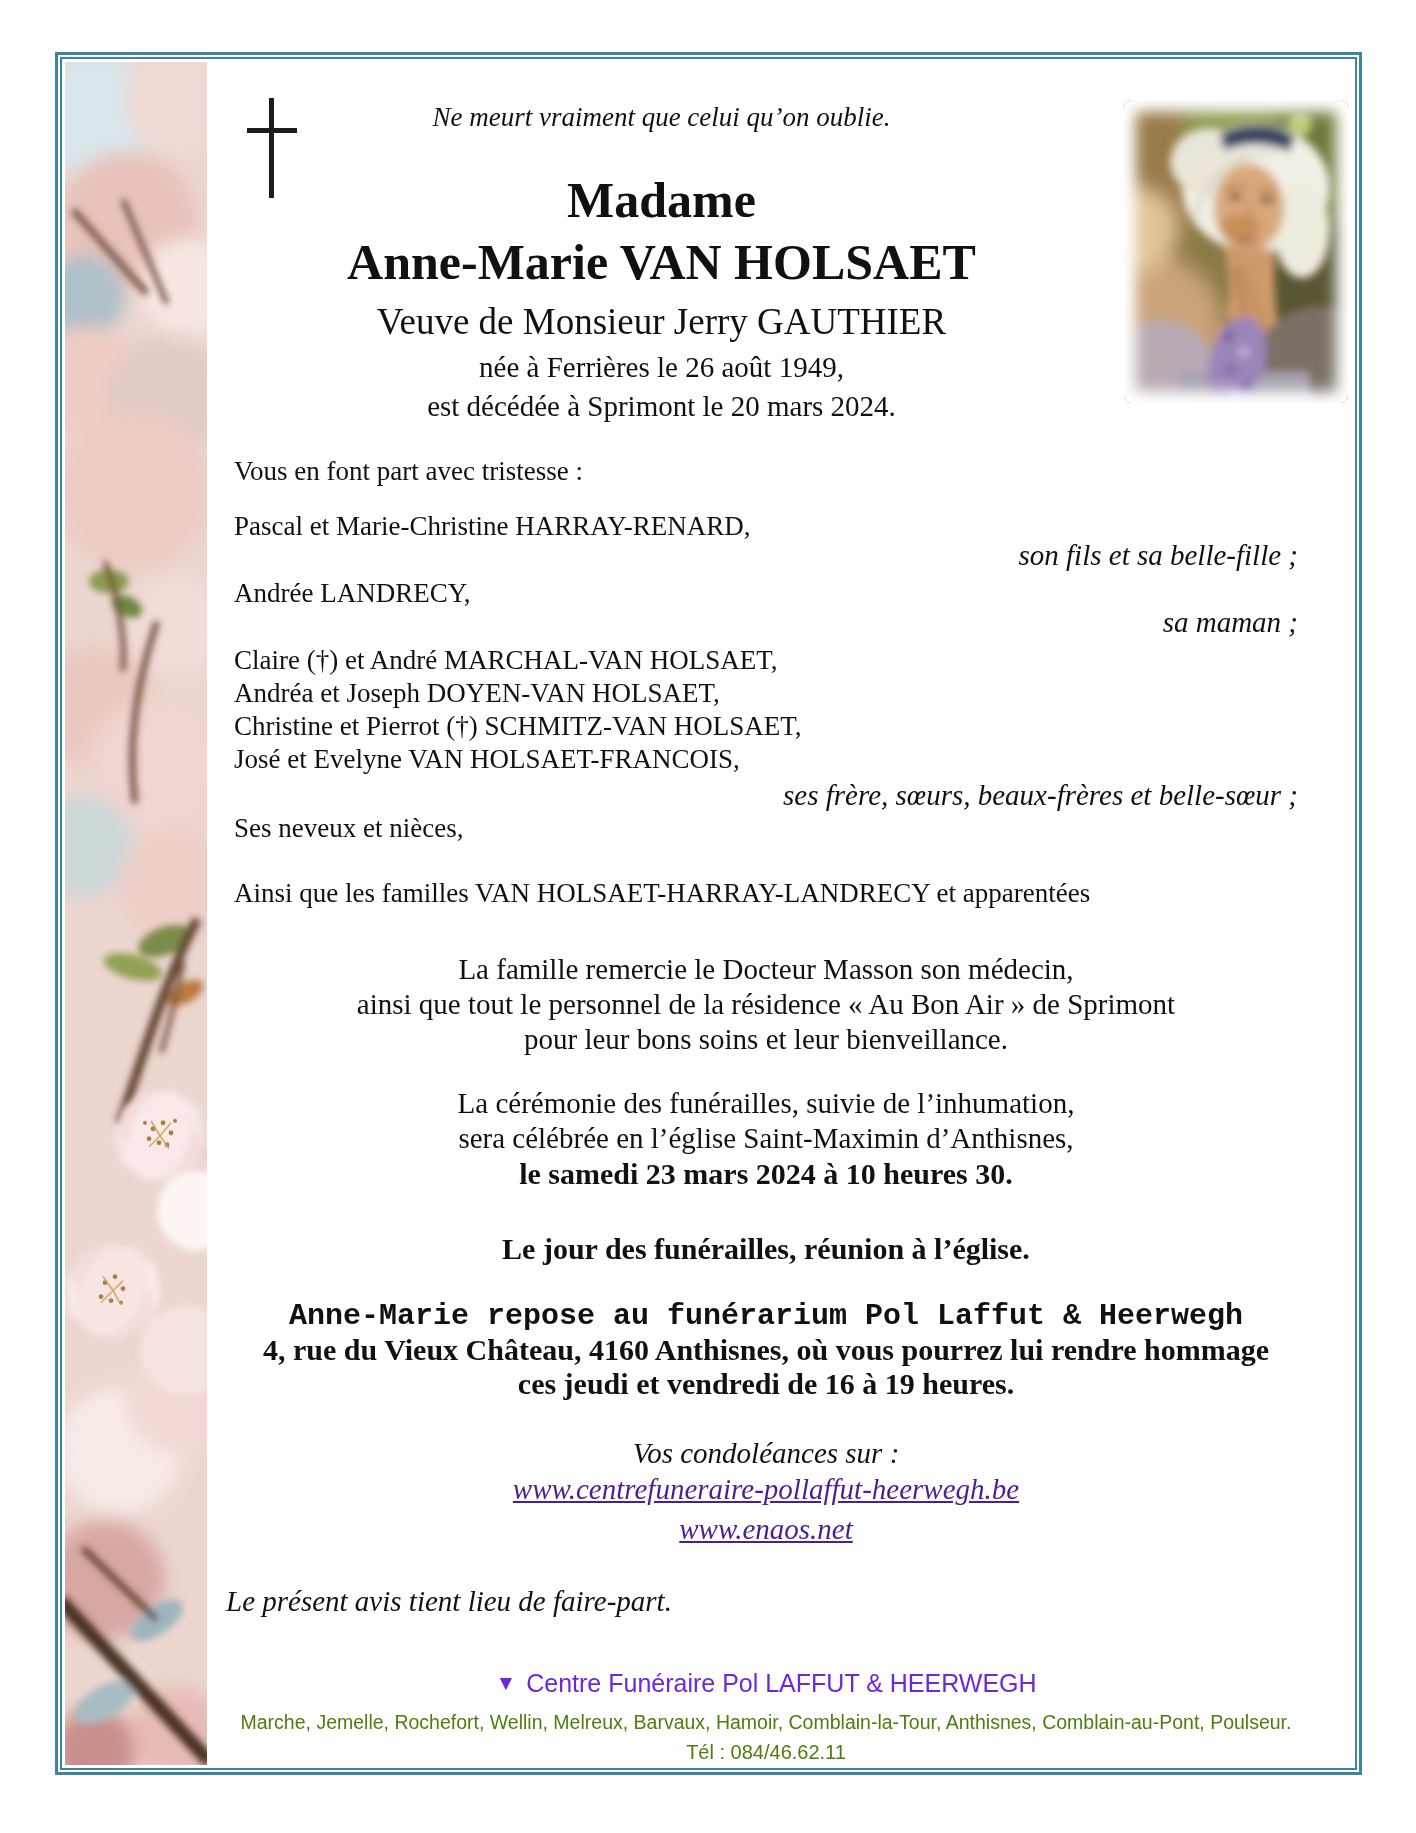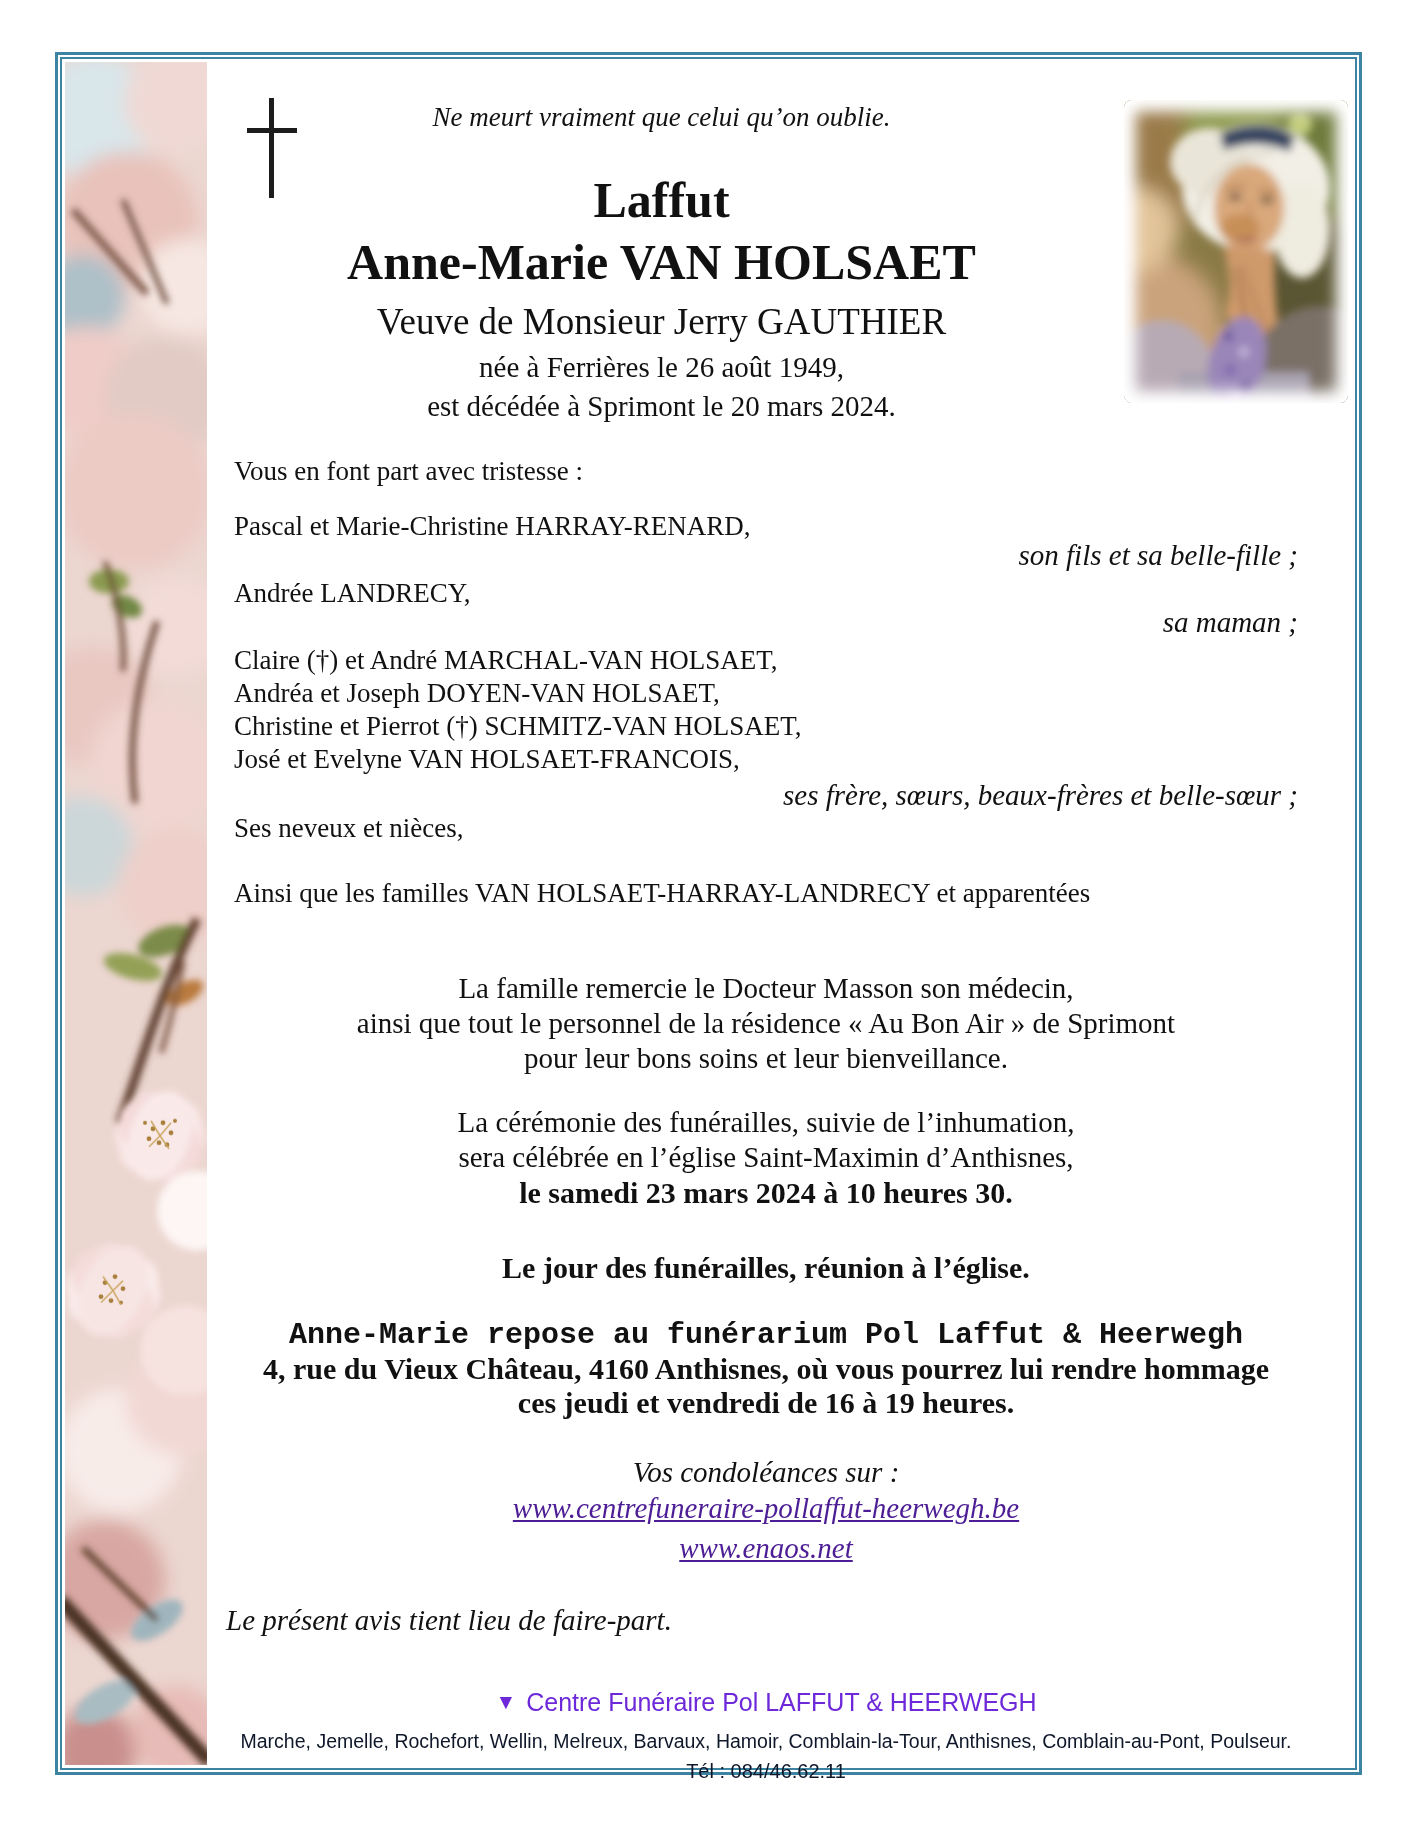--- a/index.html
+++ b/index.html
@@ -45,36 +45,36 @@
   .rel-son{margin-top:1px;}
   .mother{margin-top:10px;}
   .rel-mother{margin-top:1px;}
   .sib1{margin-top:10px;}
   .sib{margin-top:5px;}
   .rel-sib{margin-top:8px;}
   .nephews{margin-top:5px;}
   .families{margin-top:37px;}
 
   .c{text-align:center;font-size:29px;line-height:35px;}
-  .thanks1{margin-top:64px;}
+  .thanks1{margin-top:45px;}
   .cer1{margin-top:29px;}
   .b{font-weight:bold;text-align:center;}
   .bold-line{font-size:30px;}
   .meeting{margin-top:40px;font-size:30px;font-weight:bold;}
   .repose{margin-top:33px;line-height:34px;font-size:30px;font-weight:bold;font-family:Liberation Mono, monospace;}
   .repose2,.repose3{line-height:34px;font-size:30px;font-weight:bold;}
   .cond{margin-top:35px;font-style:italic;line-height:34px;}
   .linkline{line-height:34px;text-align:center;}
   .link1{margin-top:2px;}
   .link2{margin-top:1px;}
   a.weblink{color:#4c1d95;font-style:italic;font-size:29px;text-decoration:underline;cursor:pointer;}
   .notice{margin-top:33px;margin-left:-8px;font-style:italic;font-size:29px;line-height:34px;}
 
   
-  .foot{font-family:"Liberation Sans","DejaVu Sans",sans-serif;color:#0f172a;text-align:center;}
+  .foot{font-family:"Liberation Sans","DejaVu Sans",sans-serif;color:#4d7c0f;text-align:center;}
   .foot-name{margin-top:50px;font-size:25px;line-height:30px;font-weight:normal;color:#6d28d9;}
   .foot-name .tri{font-size:21px;margin-right:10px;position:relative;top:-2px;}
   .foot-towns{margin-top:10px;font-size:19.5px;line-height:24px;}
   .foot-tel{margin-top:6px;font-size:20px;line-height:24px;}
 </style>
 </head>
 <body>
 
 <div class="frame">
 
@@ -240,21 +240,21 @@
       </g>
       <rect x="-12" y="-12" width="248" height="327" fill="none" stroke="#ffffff" stroke-width="38" filter="url(#pb1)"></rect>
     </svg>
     <div class="glow"></div>
   </div>
 
   <div class="content">
 
     <div class="hdr">
       <div class="quote">Ne meurt vraiment que celui qu’on oublie.</div>
-      <div class="title">Laffut</div>
+      <div class="title">Madame</div>
       <div class="title2">Anne-Marie VAN HOLSAET</div>
       <div class="widow">Veuve de Monsieur Jerry GAUTHIER</div>
       <div class="born">née à Ferrières le 26 août 1949,</div>
       <div class="died">est décédée à Sprimont le 20 mars 2024.</div>
     </div>
 
     <div class="l intro">Vous en font part avec tristesse :</div>
 
     <div class="l son">Pascal et Marie-Christine HARRAY-RENARD,</div>
     <div class="rel rel-son">son fils et sa belle-fille ;</div>

